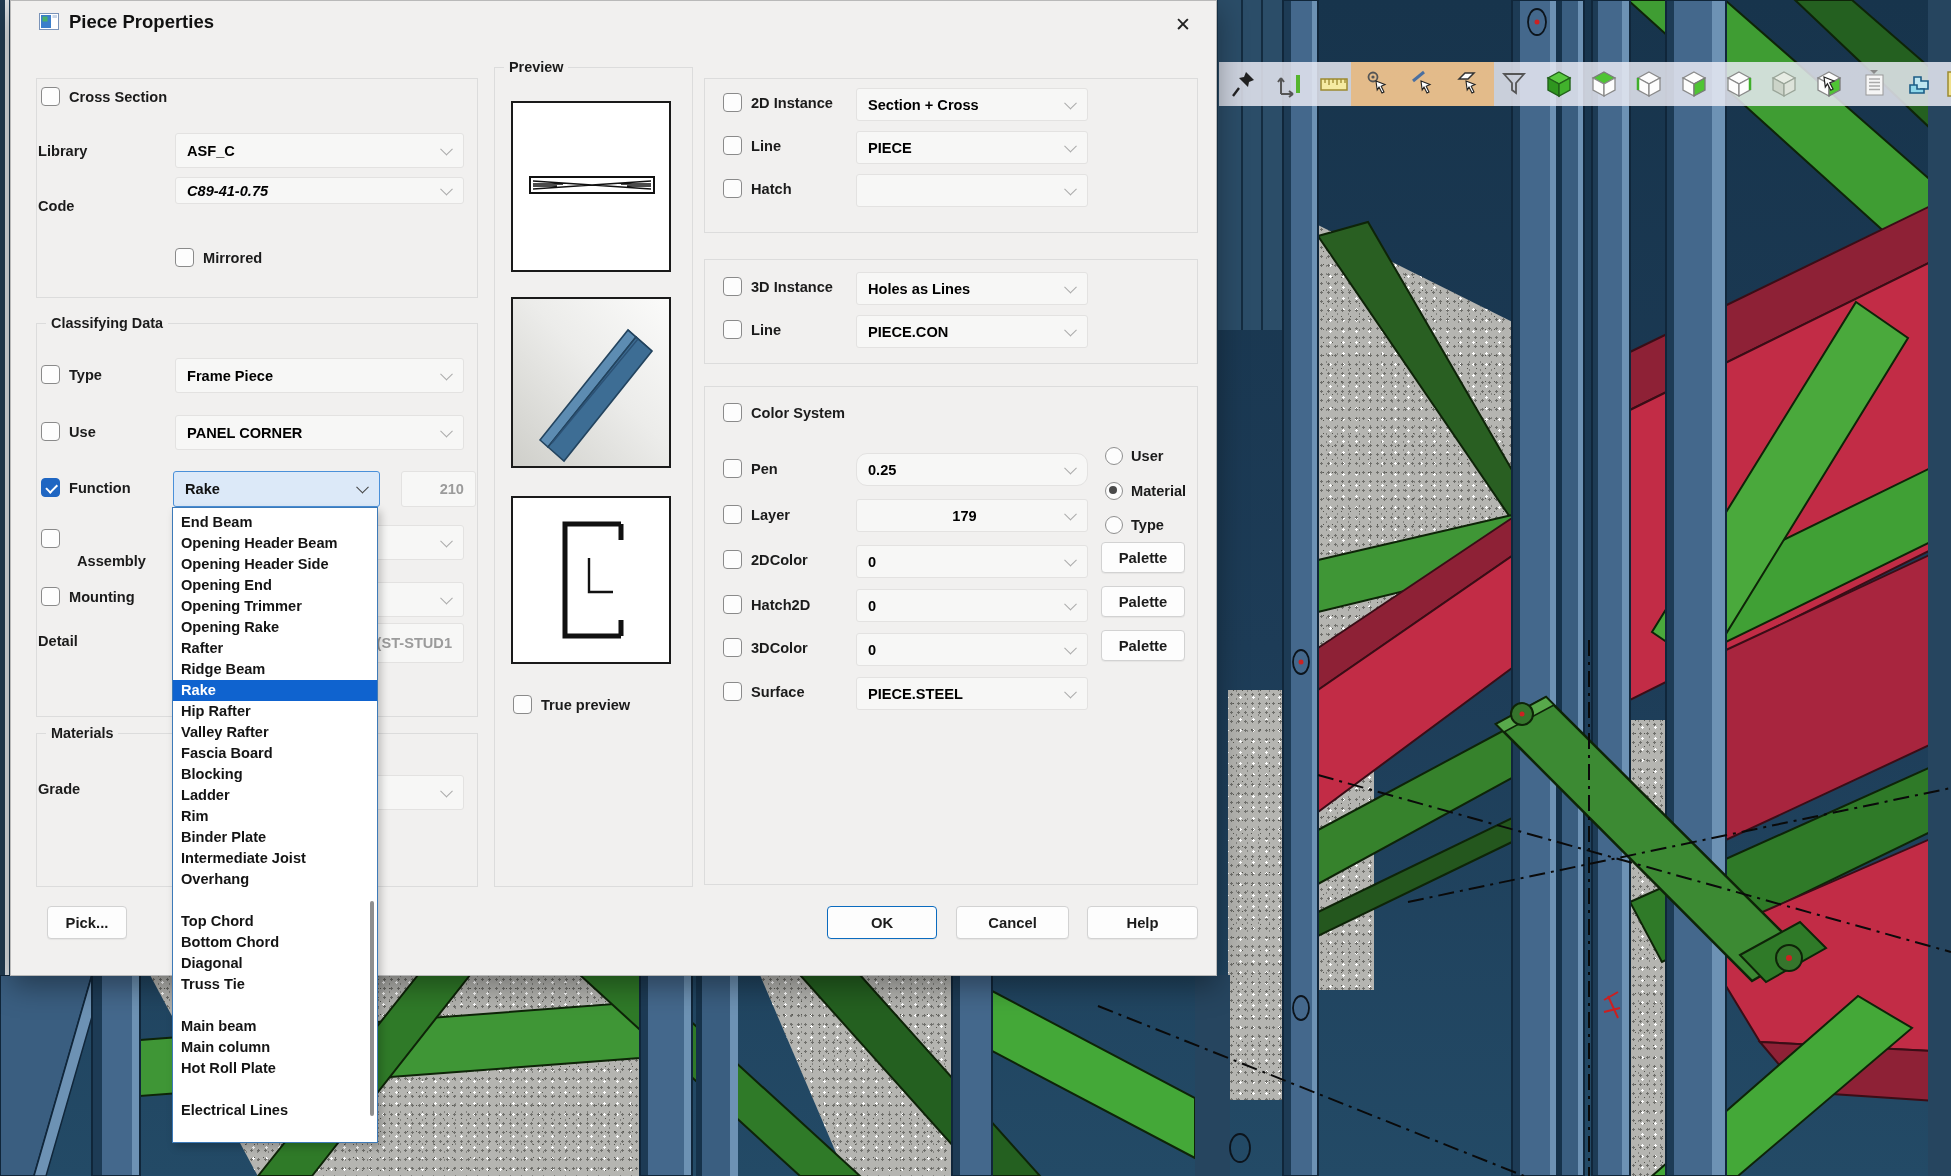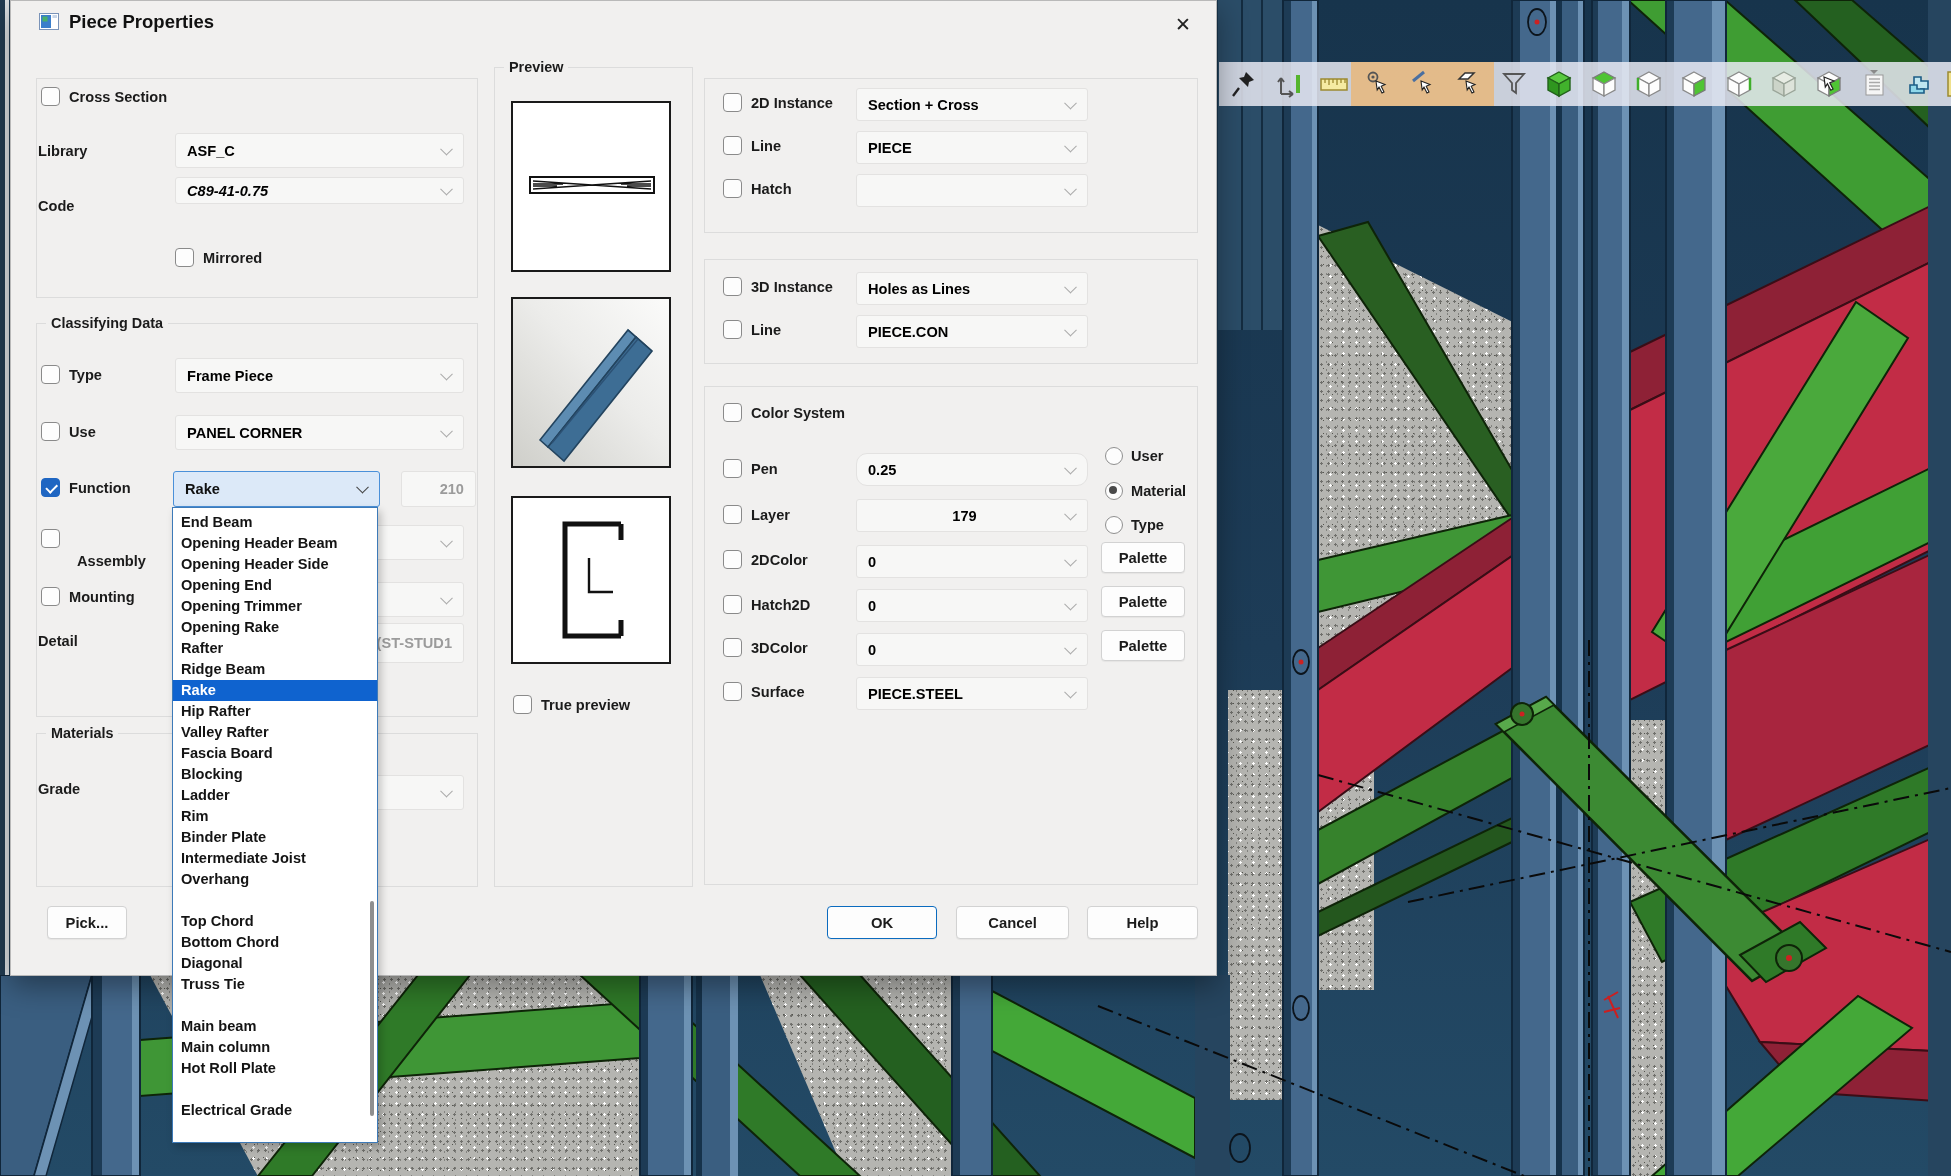--- a/index.html
+++ b/index.html
@@ -537,16 +537,16 @@
       <div class="fn-item"></div>
       <div class="fn-item">Top Chord</div>
       <div class="fn-item">Bottom Chord</div>
       <div class="fn-item">Diagonal</div>
       <div class="fn-item">Truss Tie</div>
       <div class="fn-item"></div>
       <div class="fn-item">Main beam</div>
       <div class="fn-item">Main column</div>
       <div class="fn-item">Hot Roll Plate</div>
       <div class="fn-item"></div>
-      <div class="fn-item">Electrical Grade</div>
+      <div class="fn-item">Electrical Lines</div>
     </div>
 
 </div>
 
 </body></html>

